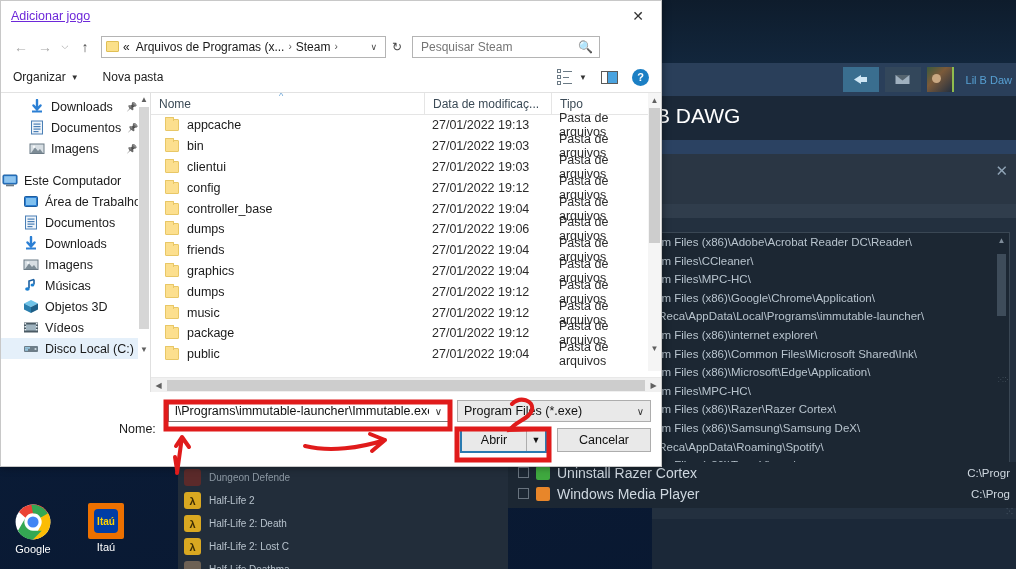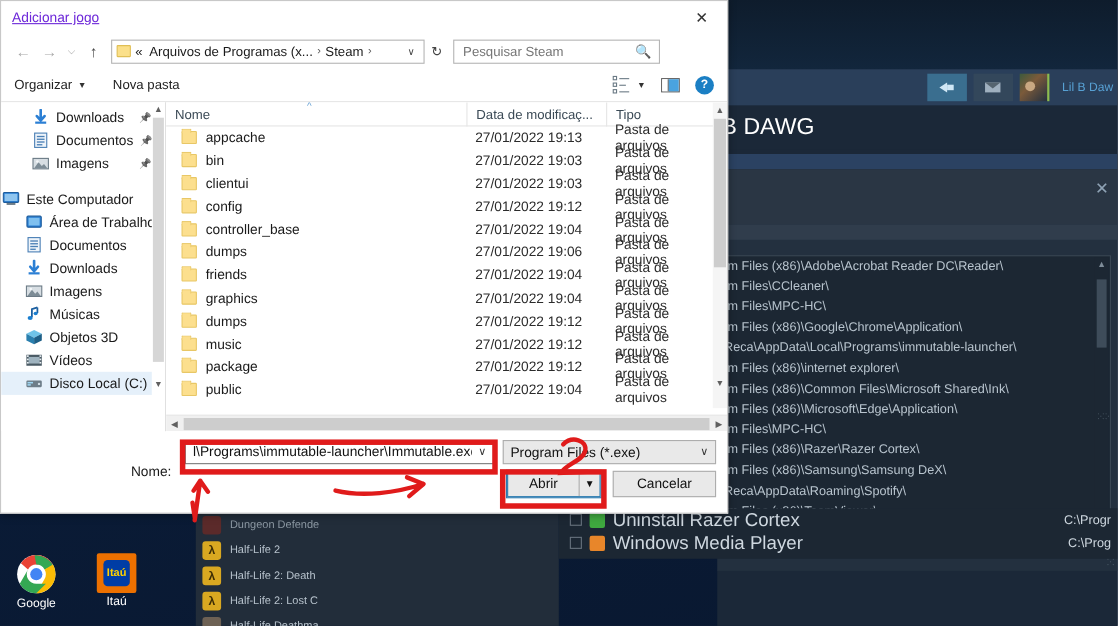--- a/index.html
+++ b/index.html
@@ -125,21 +125,21 @@
   .game-label.dim{ color:#8c98a3; }
 
   
   #apps-panel{
     position:absolute; left:508px; top:462px; width:508px; height:46px;
     background:#1c2733; overflow:hidden;
   }
   .app-row{ display:flex; align-items:center; height:21px; gap:7px; padding-left:10px;}
   .app-cb{ width:11px;height:11px;border:1px solid #68737e; background:#1c2733;}
   .app-ic{ width:14px;height:14px; border-radius:2px;}
-  .app-name{ font-size:17px; color:#cfd8e0; white-space:nowrap;}
+  .app-name{ font-size:14px; color:#cfd8e0; white-space:nowrap;}
   .app-path{ position:absolute; right:6px; font-size:11.5px; color:#cfd8e0;}
 
   
   #dialog {
     position:absolute; left:0; top:0; width:662px; height:467px;
     background:#ffffff;
     border:1px solid #c8c8c8;
     box-shadow: 0 0 8px rgba(0,0,0,.45);
     overflow:hidden;
   }

